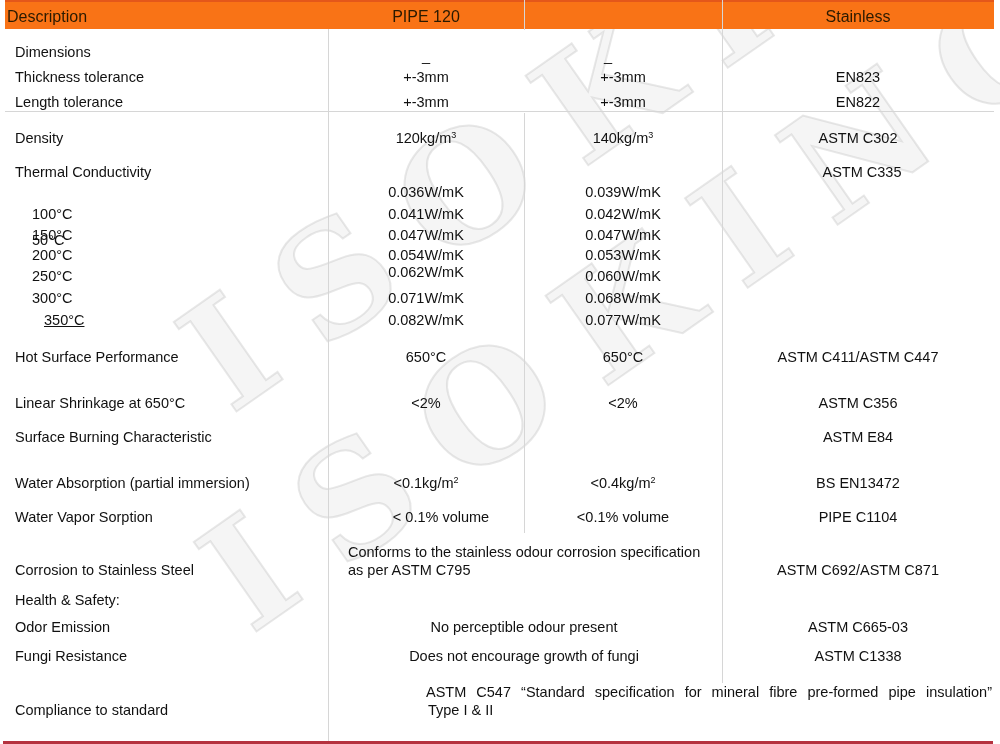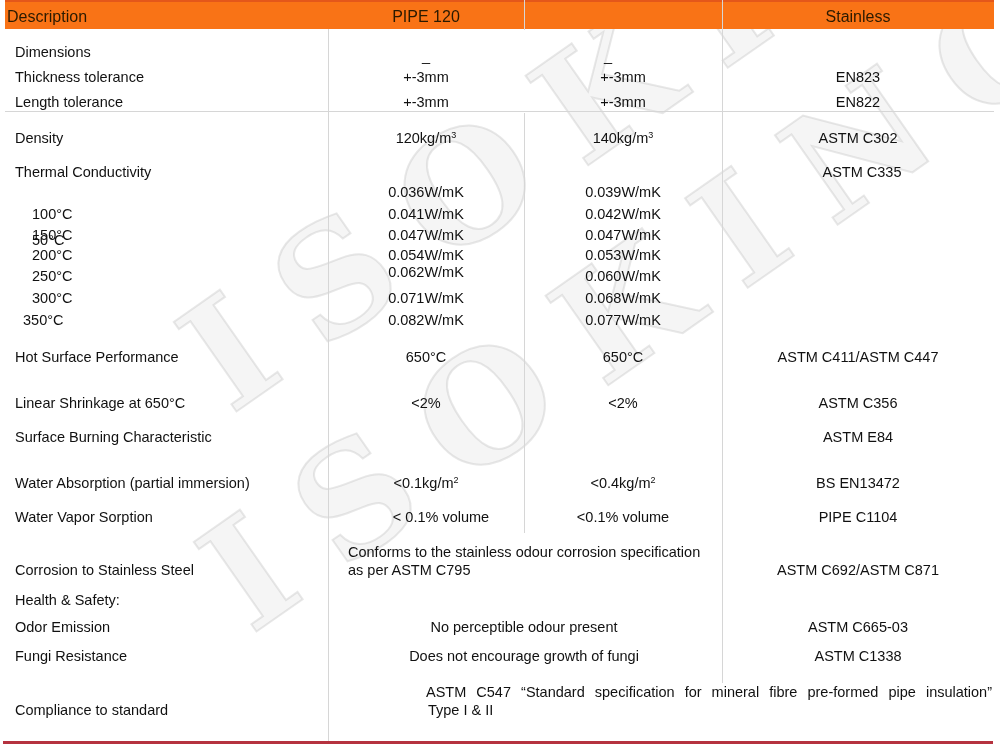--- a/index.html
+++ b/index.html
@@ -87,21 +87,21 @@
 <div class="t c" style="left:568px; width:110px; top:246px;">0.053W/mK</div>
 
 <div class="t" style="left:32px; top:267px;">250°C</div>
 <div class="t c" style="left:371px; width:110px; top:263px;">0.062W/mK</div>
 <div class="t c" style="left:568px; width:110px; top:267px;">0.060W/mK</div>
 
 <div class="t" style="left:32px; top:289px;">300°C</div>
 <div class="t c" style="left:371px; width:110px; top:289px;">0.071W/mK</div>
 <div class="t c" style="left:568px; width:110px; top:289px;">0.068W/mK</div>
 
-<div class="t" style="left:23px; top:311px;">350°C</div>
+<div class="t" style="left:44px; top:311px;text-decoration:underline;">350°C</div>
 <div class="t c" style="left:371px; width:110px; top:311px;">0.082W/mK</div>
 <div class="t c" style="left:568px; width:110px; top:311px;">0.077W/mK</div>
 
 <div class="t" style="left:15px; top:348px;">Hot Surface Performance</div>
 <div class="t c" style="left:376px; width:100px; top:348px;">650°C</div>
 <div class="t c" style="left:573px; width:100px; top:348px;">650°C</div>
 <div class="t c" style="left:738px; width:240px; top:348px;">ASTM C411/ASTM C447</div>
 
 <div class="t" style="left:15px; top:394px;">Linear Shrinkage at 650°C</div>
 <div class="t c" style="left:376px; width:100px; top:394px;">&lt;2%</div>

